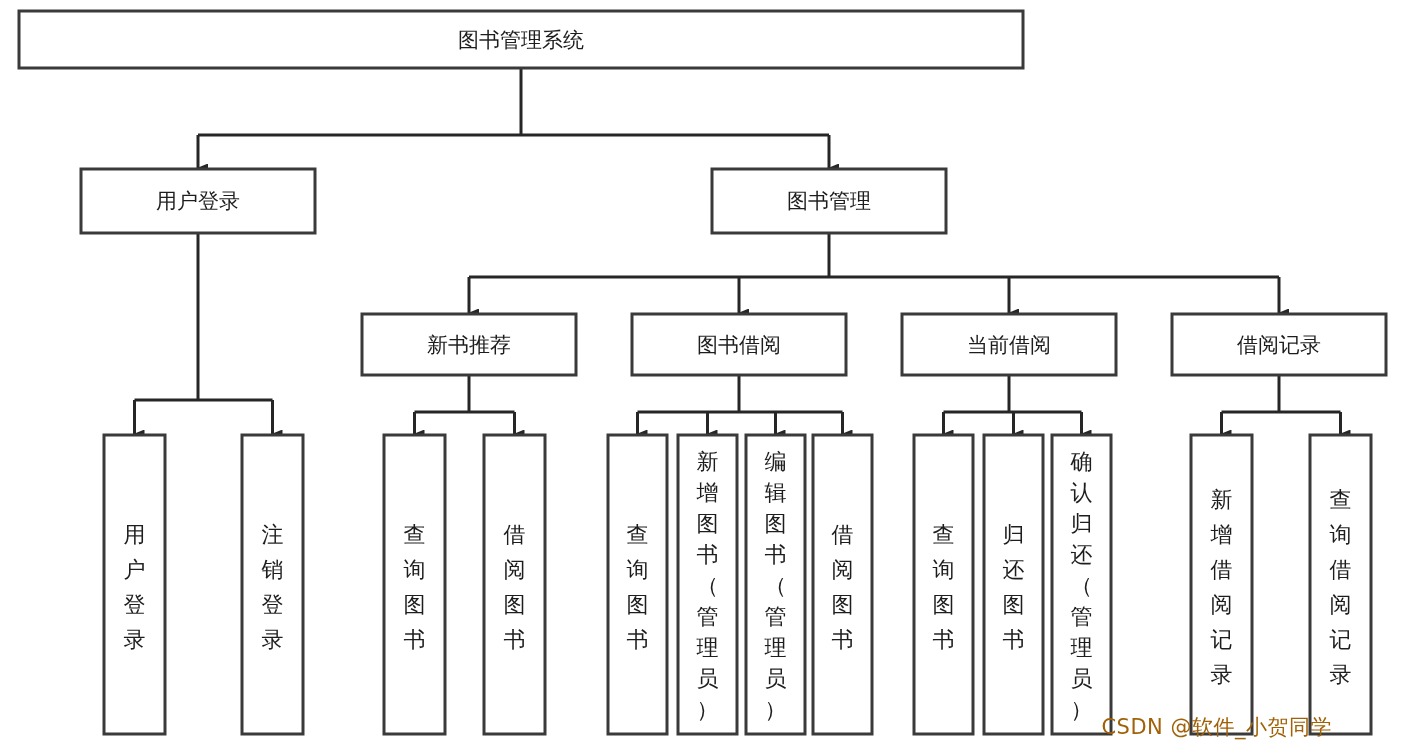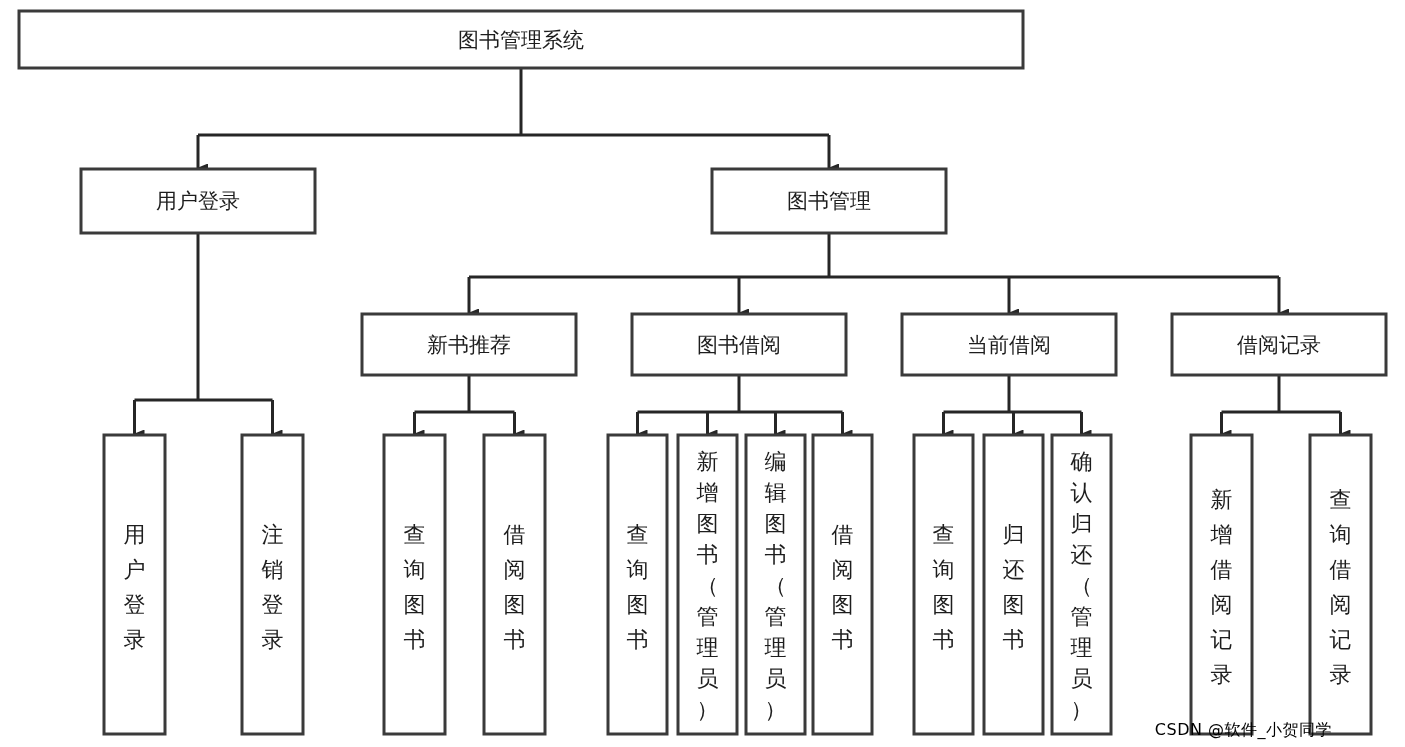--- a/index.html
+++ b/index.html
@@ -47,22 +47,22 @@
   .connector {
     stroke: #262626;
     stroke-width: 3;
     fill: none;
   }
   .watermark-text {
     position: absolute;
     right: 12px;
     bottom: 6px;
     font-family: "DejaVu Sans", "Liberation Sans", sans-serif;
-    font-size: 16px;
-    color: #000000;
+    font-size: 21px;
+    color: #a16207;
     white-space: nowrap;
     letter-spacing: 0.5px;
   }
 </style>
 </head>
 <body>
 
 <div id="diagram-root">
 
   <svg class="flow" viewBox="0 0 1405 747">

